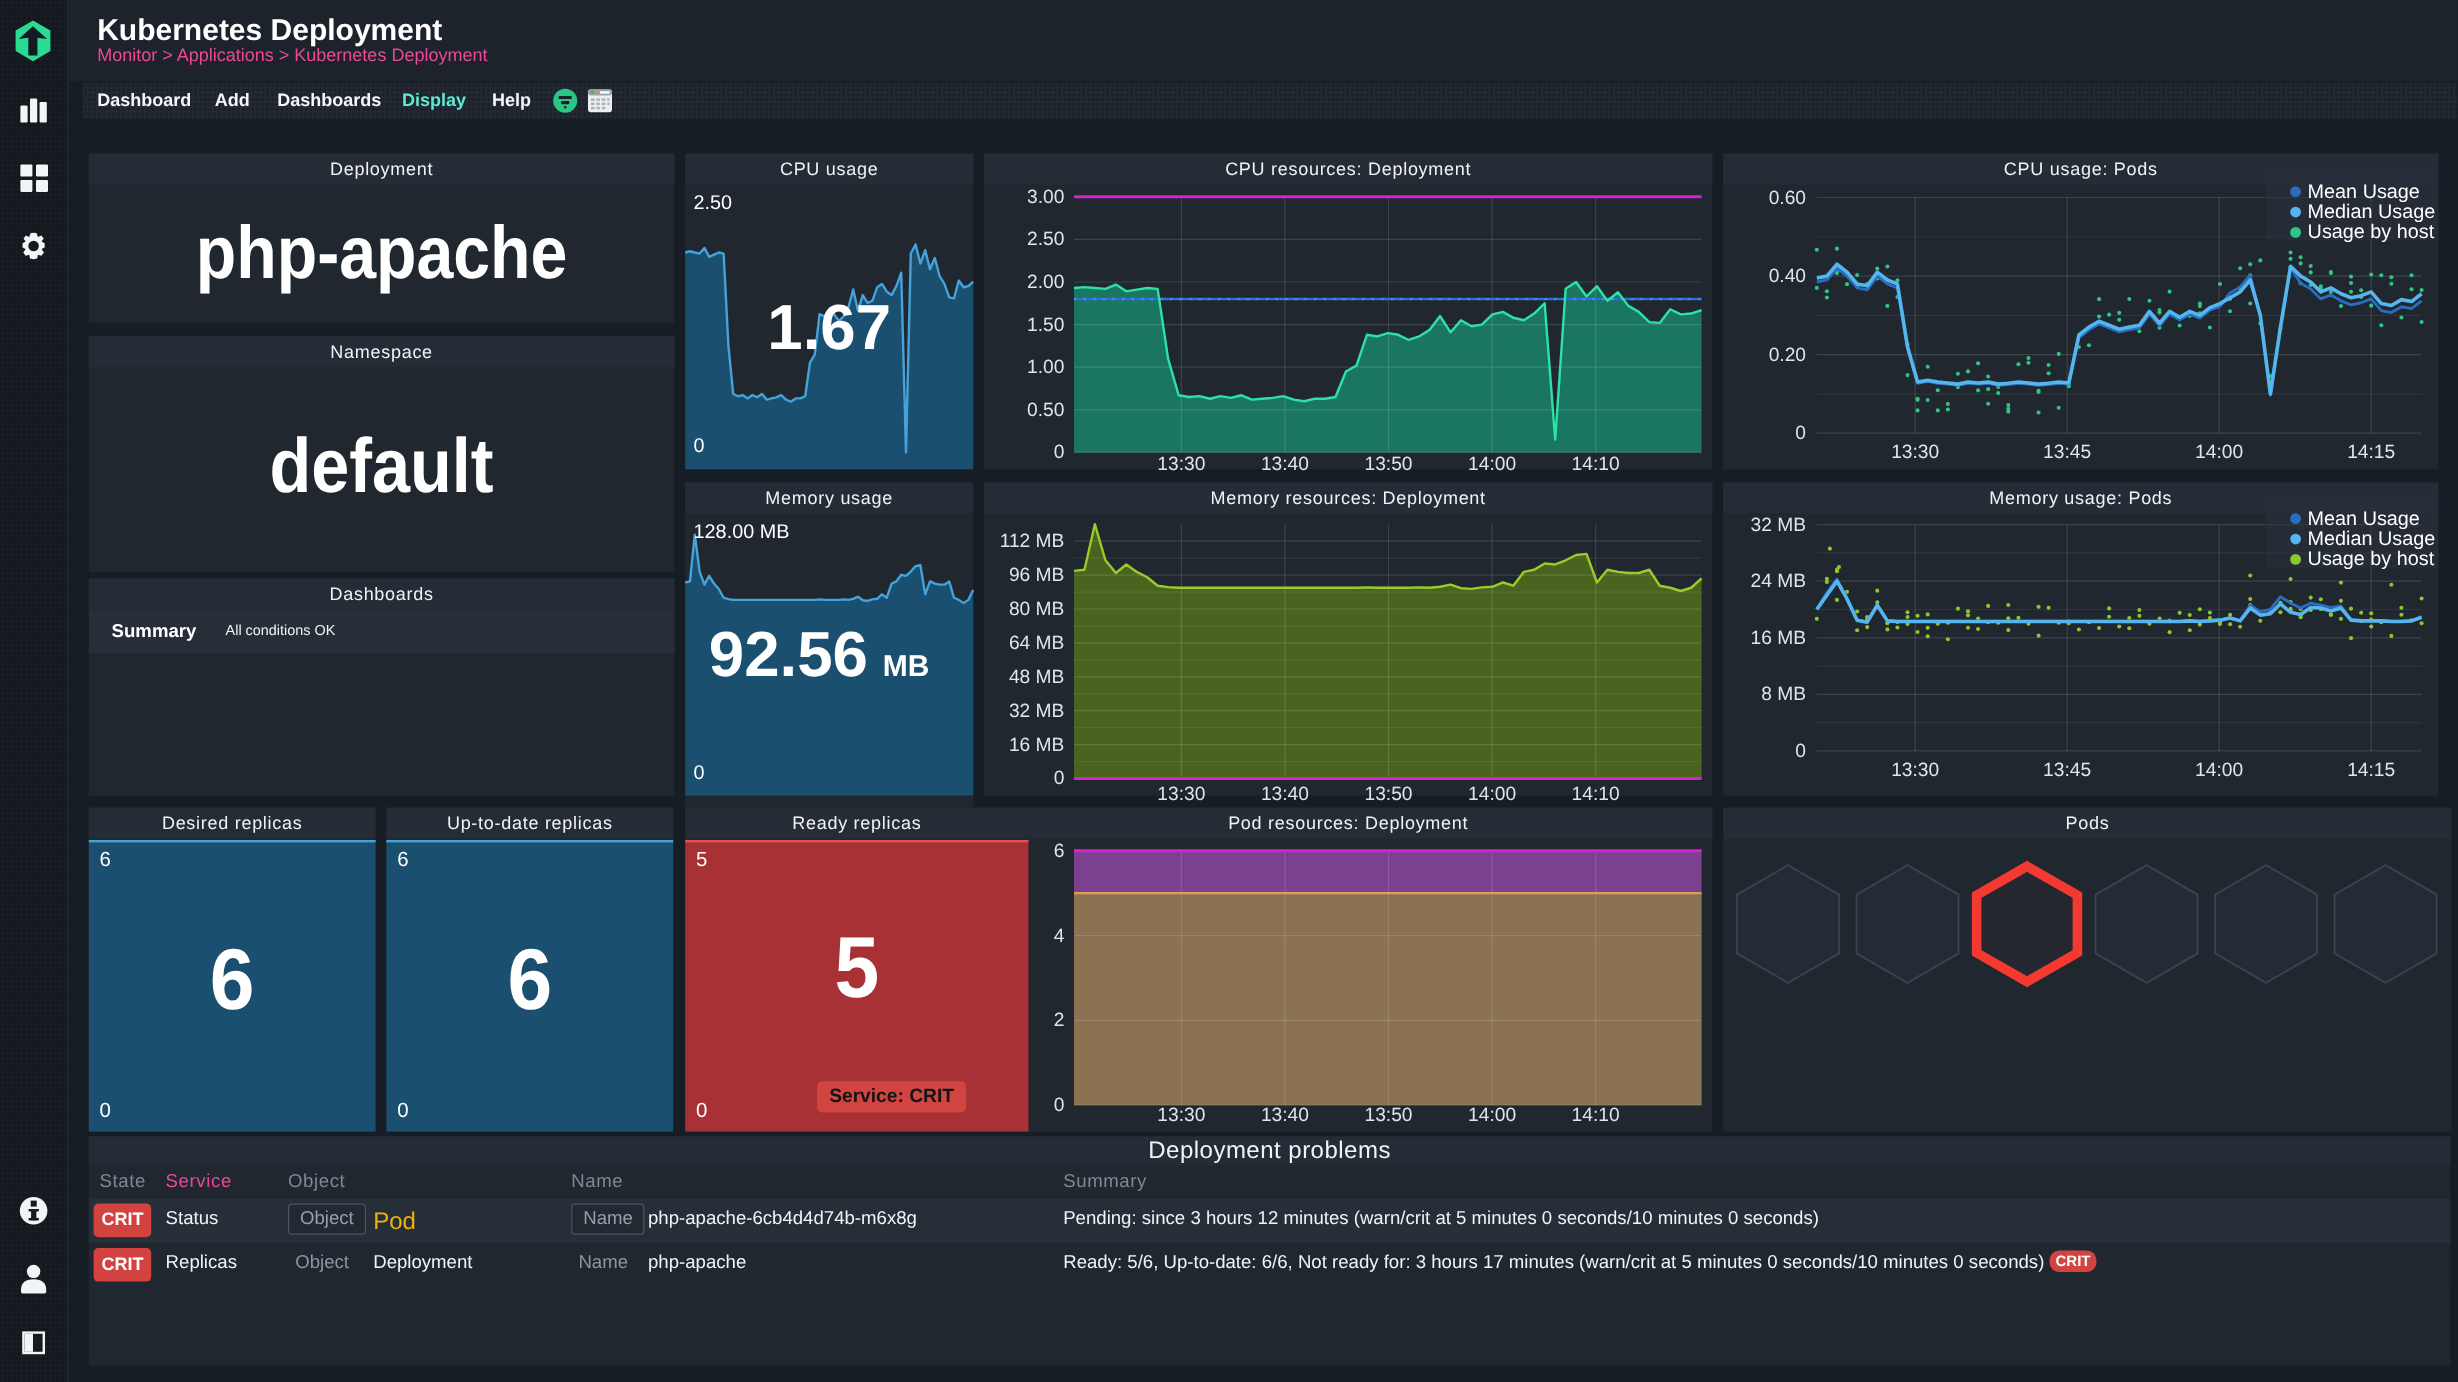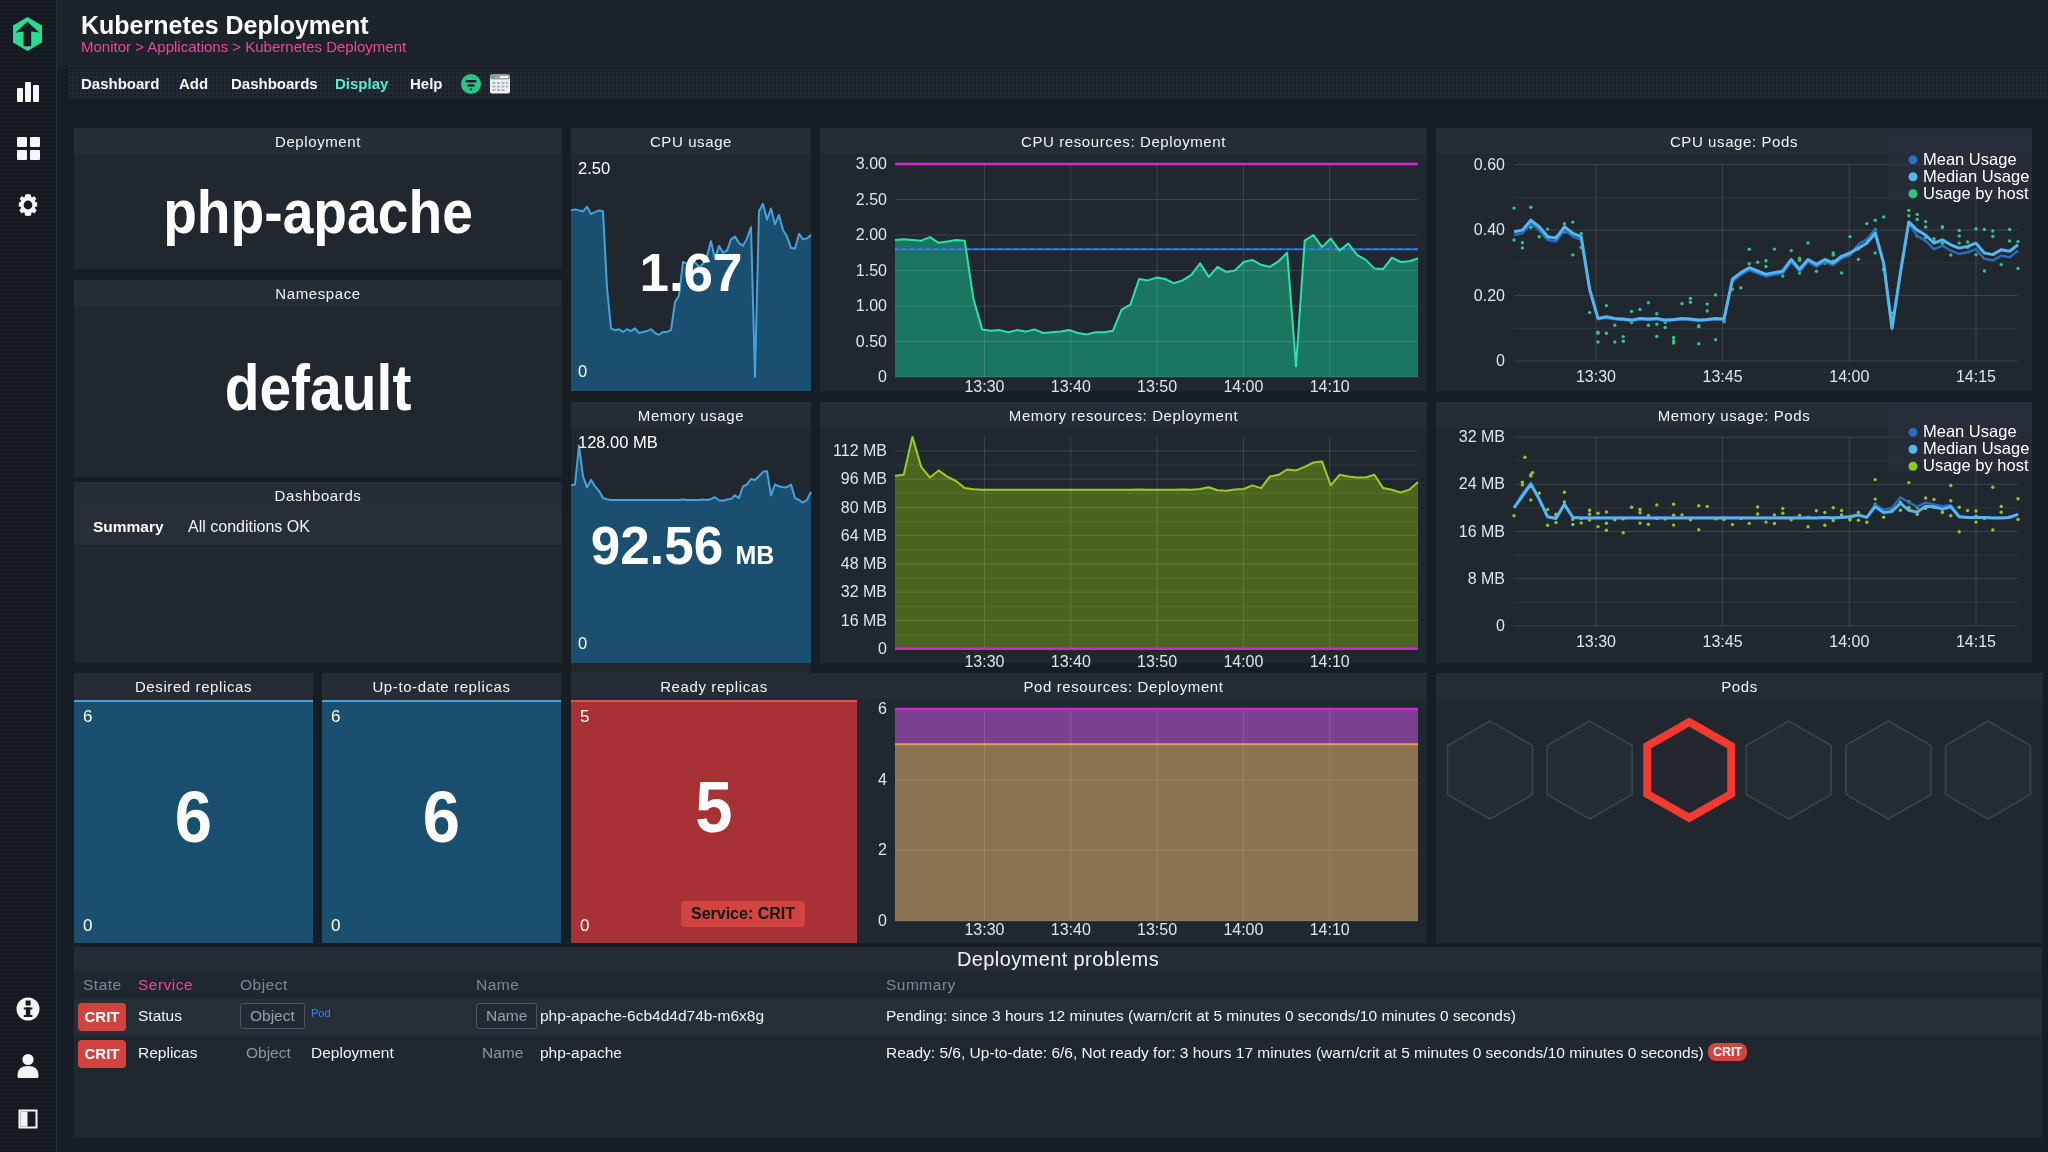--- a/index.html
+++ b/index.html
@@ -87,21 +87,21 @@
     <div class="abs" style="left:0;top:26px;width:100%;height:115px;display:flex;align-items:center;justify-content:center;color:#fff;font-size:62px;font-weight:bold;transform:scaleX(0.89)">php-apache</div>
   </div>
 <div class="panel" style="left:74px;top:280px;width:488px;height:197px">
     <div class="phead">Namespace</div>
     <div class="abs" style="left:0;top:26px;width:100%;height:163px;display:flex;align-items:center;justify-content:center;color:#fff;font-size:64px;font-weight:bold;transform:scaleX(0.89)">default</div>
   </div>
 <div class="panel" style="left:74px;top:482px;width:488px;height:181px">
     <div class="phead">Dashboards</div>
     <div class="abs" style="left:0;top:26px;width:100%;height:38px;background:#272e38;border-bottom:1px solid #1c222a">
       <span style="position:absolute;left:19px;top:10px;color:#fff;font-size:15.5px;font-weight:bold">Summary</span>
-      <span style="position:absolute;left:114px;top:10px;color:#f1f4f6;font-size:16px">All conditions OK</span>
+      <span style="position:absolute;left:114px;top:10px;color:#f1f4f6;font-size:12px">All conditions OK</span>
     </div>
   </div>
 <div class="panel" style="left:571px;top:128px;width:240px;height:263px">
     <div class="phead">CPU usage</div>
     <svg width="240" height="263" viewBox="0 0 240 263">
       <path d="M0.0,263.0 L0.0,82.4 L4.0,81.4 L8.0,82.4 L12.0,83.3 L16.0,78.6 L20.0,86.1 L24.0,84.2 L28.0,82.4 L32.0,83.3 L36.0,160.0 L40.0,200.3 L44.0,202.2 L48.0,201.2 L52.0,204.0 L56.0,201.2 L60.0,203.1 L64.0,200.3 L68.0,205.0 L72.0,204.0 L76.0,203.1 L80.0,201.2 L84.0,205.0 L88.0,206.8 L92.0,204.0 L96.0,204.0 L100.0,202.2 L104.0,174.1 L108.0,167.5 L112.0,133.8 L116.0,135.7 L120.0,132.0 L124.0,133.8 L128.0,139.4 L132.0,135.7 L136.0,128.2 L140.0,113.2 L144.0,131.0 L148.0,117.9 L152.0,124.5 L156.0,122.6 L160.0,111.4 L164.0,108.6 L168.0,115.1 L172.0,117.9 L176.0,110.4 L180.0,99.2 L184.0,249.0 L188.0,83.3 L192.0,75.8 L196.0,91.7 L200.0,80.5 L204.0,96.4 L208.0,87.0 L212.0,102.0 L216.0,108.6 L220.0,119.8 L224.0,120.7 L228.0,105.8 L232.0,111.4 L236.0,110.4 L240.0,106.7 L240.0,263.0 Z" fill="#1a4f6f" fill-opacity="1.0"></path>
       <polyline points="0.0,82.4 4.0,81.4 8.0,82.4 12.0,83.3 16.0,78.6 20.0,86.1 24.0,84.2 28.0,82.4 32.0,83.3 36.0,160.0 40.0,200.3 44.0,202.2 48.0,201.2 52.0,204.0 56.0,201.2 60.0,203.1 64.0,200.3 68.0,205.0 72.0,204.0 76.0,203.1 80.0,201.2 84.0,205.0 88.0,206.8 92.0,204.0 96.0,204.0 100.0,202.2 104.0,174.1 108.0,167.5 112.0,133.8 116.0,135.7 120.0,132.0 124.0,133.8 128.0,139.4 132.0,135.7 136.0,128.2 140.0,113.2 144.0,131.0 148.0,117.9 152.0,124.5 156.0,122.6 160.0,111.4 164.0,108.6 168.0,115.1 172.0,117.9 176.0,110.4 180.0,99.2 184.0,249.0 188.0,83.3 192.0,75.8 196.0,91.7 200.0,80.5 204.0,96.4 208.0,87.0 212.0,102.0 216.0,108.6 220.0,119.8 224.0,120.7 228.0,105.8 232.0,111.4 236.0,110.4 240.0,106.7" fill="none" stroke="#46a2da" stroke-width="2" stroke-linejoin="round"></polyline>
       <text x="7.0" y="46.0" font-size="16.5" fill="#fff" text-anchor="start" font-weight="normal">2.50</text>
       <text x="7.0" y="249.0" font-size="16.5" fill="#fff" text-anchor="start" font-weight="normal">0</text>
       <text x="120.0" y="162.5" font-size="53" font-weight="bold" fill="#fff" text-anchor="middle">1.67</text>
@@ -563,21 +563,21 @@
       <span style="position:absolute;left:9px;top:5px;color:#7e8896;font-size:15.5px;letter-spacing:0.5px">State</span>
       <span style="position:absolute;left:64px;top:5px;color:#ec4899;font-size:15.5px;letter-spacing:0.5px">Service</span>
       <span style="position:absolute;left:166px;top:5px;color:#7e8896;font-size:15.5px;letter-spacing:0.5px">Object</span>
       <span style="position:absolute;left:402px;top:5px;color:#7e8896;font-size:15.5px;letter-spacing:0.5px">Name</span>
       <span style="position:absolute;left:812px;top:5px;color:#7e8896;font-size:15.5px;letter-spacing:0.5px">Summary</span>
     </div>
     <div style="position:absolute;left:0;top:52px;width:100%;height:37px;background:#262e38">
       <span style="position:absolute;left:4px;top:3.5px;width:48px;height:28px;background:#d2423f;border-radius:4px;color:#fff;font-size:15px;font-weight:bold;text-align:center;line-height:28px">CRIT</span>
       <span style="position:absolute;left:64px;top:8px;color:#f1f4f6;font-size:15.5px">Status</span>
       <span style="position:absolute;left:166px;top:4px;padding:3px 9px;border:1px solid #4a5462;border-radius:3px;background:#222931;color:#95a0ae;font-size:15.5px">Object</span>
-      <span style="position:absolute;left:237px;top:8px;color:#3b82f6;font-size:11px">Pod</span>
+      <span style="position:absolute;left:237px;top:8px;color:#eab308;font-size:20px">Pod</span>
       <span style="position:absolute;left:402px;top:4px;padding:3px 9px;border:1px solid #4a5462;border-radius:3px;background:#222931;color:#95a0ae;font-size:15.5px">Name</span>
       <span style="position:absolute;left:466px;top:8px;color:#f1f4f6;font-size:15.5px">php-apache-6cb4d4d74b-m6x8g</span>
       <span style="position:absolute;left:812px;top:8px;color:#f1f4f6;font-size:15.5px">Pending: since 3 hours 12 minutes (warn/crit at 5 minutes 0 seconds/10 minutes 0 seconds)</span>
     </div>
     <div style="position:absolute;left:0;top:89px;width:100%;height:37px;background:#20272f">
 <span style="position:absolute;left:4px;top:3.5px;width:48px;height:28px;background:#d2423f;border-radius:4px;color:#fff;font-size:15px;font-weight:bold;text-align:center;line-height:28px">CRIT</span>
 <span style="position:absolute;left:64px;top:8px;color:#f1f4f6;font-size:15.5px">Replicas</span>
 <span style="position:absolute;left:172px;top:8px;color:#8b95a3;font-size:15.5px">Object</span>
 <span style="position:absolute;left:237px;top:8px;color:#f1f4f6;font-size:15.5px">Deployment</span>
 <span style="position:absolute;left:408px;top:8px;color:#8b95a3;font-size:15.5px">Name</span>

